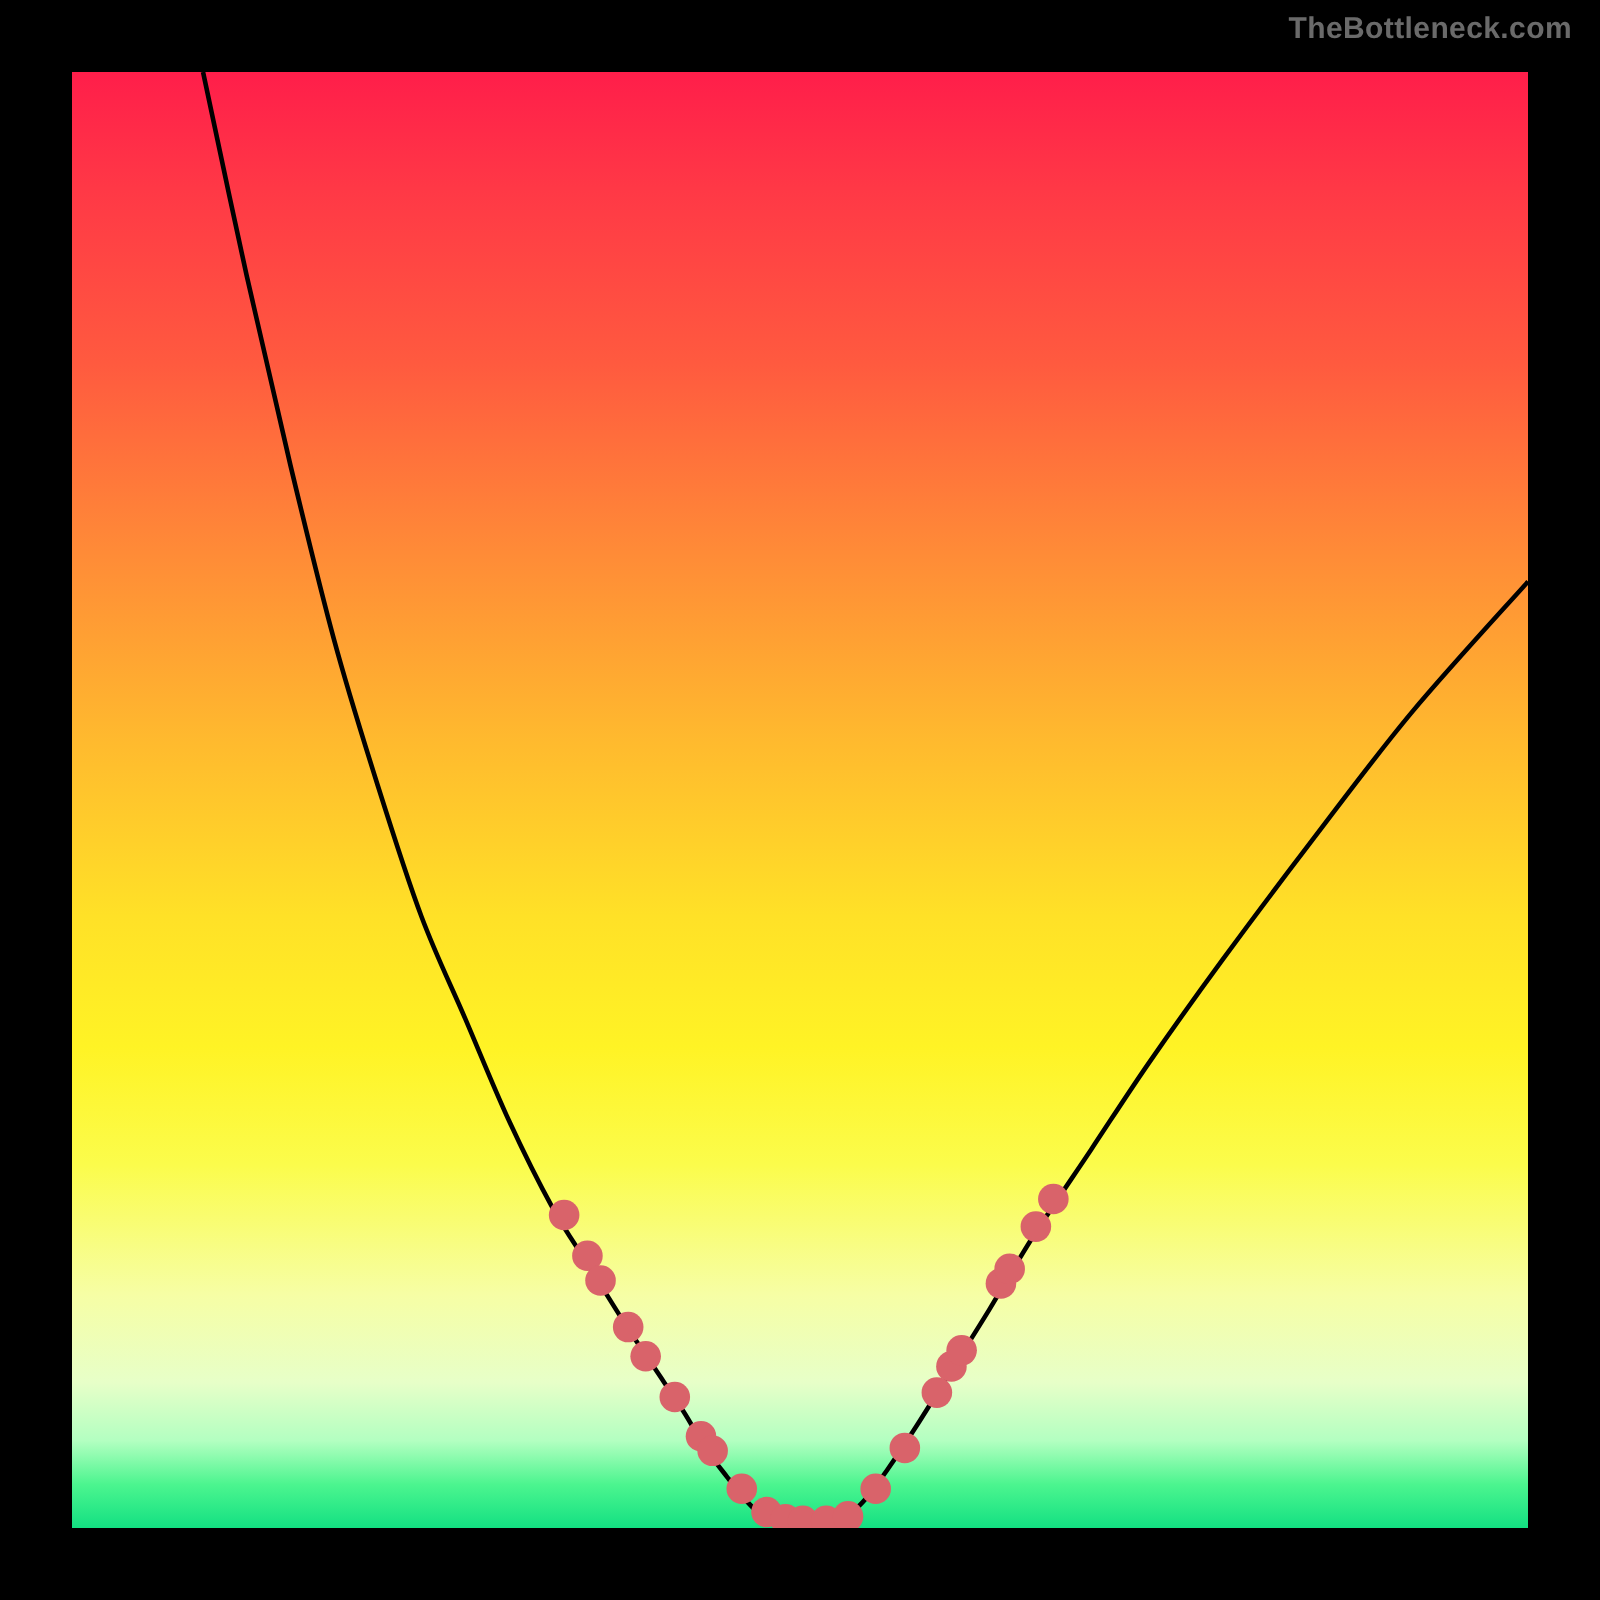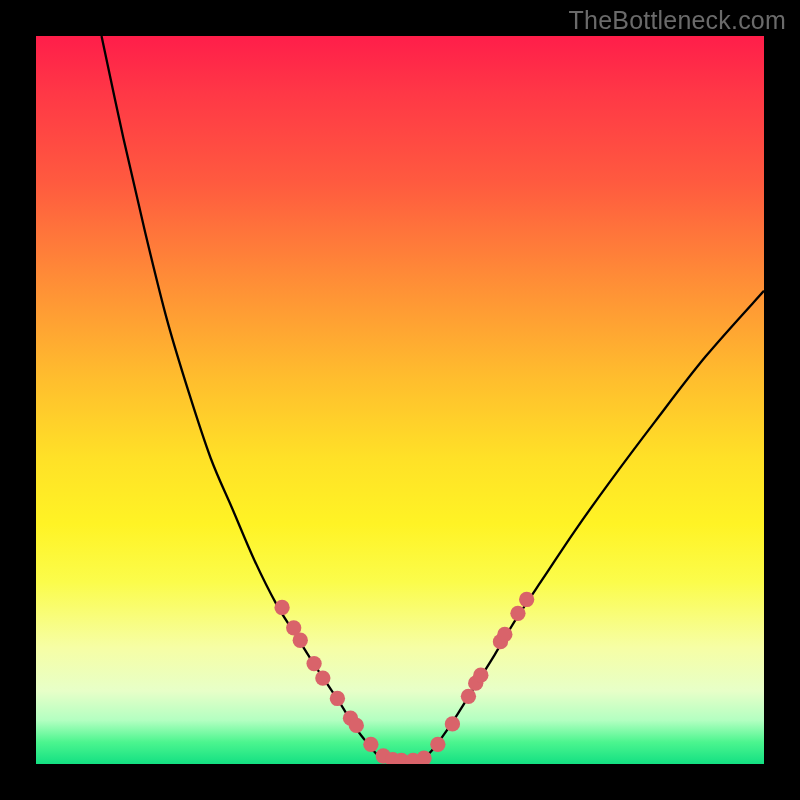--- a/index.html
+++ b/index.html
@@ -15,22 +15,22 @@
     width: 800px;
     height: 800px;
     background: #000;
     position: relative;
   }
   .watermark {
     position: absolute;
     top: 6px;
     right: 14px;
     color: #6a6a6a;
-    font-size: 25px;
-    font-weight: 400;
+    font-size: 15px;
+    font-weight: 700;
     letter-spacing: 0.2px;
     z-index: 2;
   }
   .plot-area {
     position: absolute;
     top: 36px;
     left: 36px;
     width: 728px;
     height: 728px;
     overflow: hidden;

